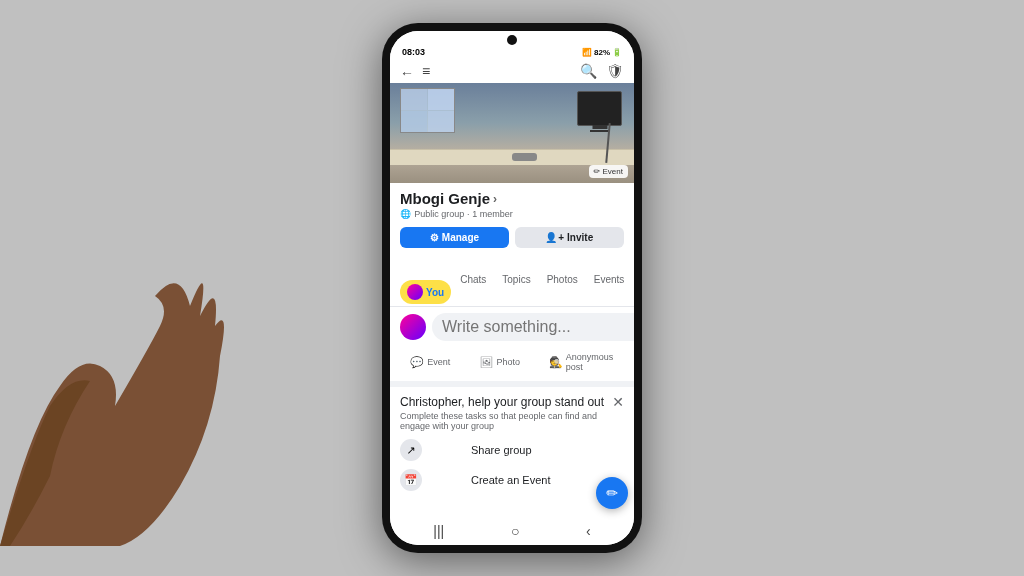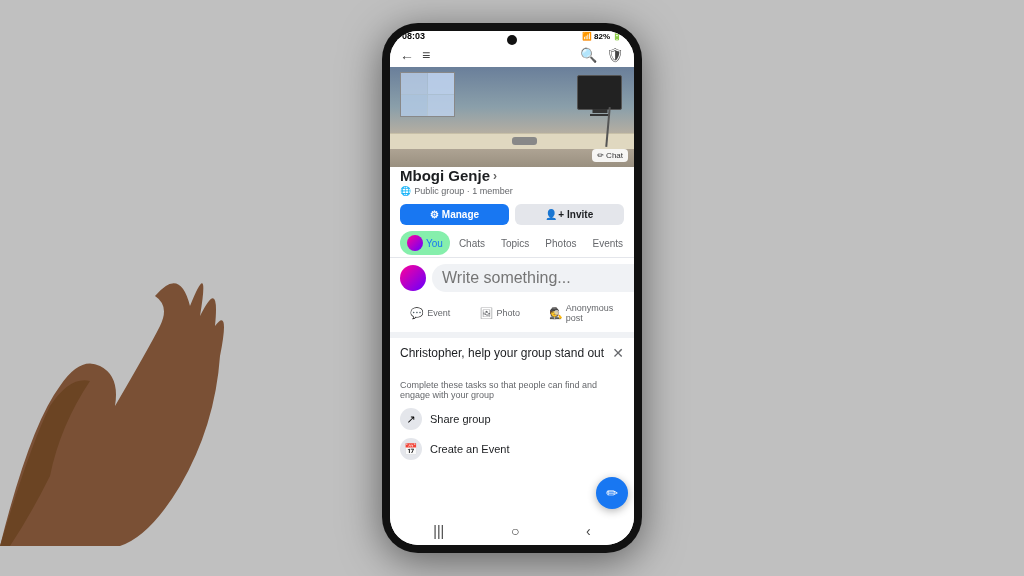--- a/index.html
+++ b/index.html
@@ -33,21 +33,21 @@
       display: flex;
       flex-direction: column;
     }
 
     
     .status-bar {
       background: #fff;
       display: flex;
       justify-content: space-between;
       align-items: center;
-      padding: 0 12px 2px;
+      padding: 16px 12px 2px;
       font-size: 9px;
       font-weight: 600;
       flex-shrink: 0;
     }
     .status-time { font-size: 9px; font-weight: 700; }
     .status-icons { display: flex; align-items: center; gap: 2px; font-size: 8px; }
     .camera-notch {
       width: 10px;
       height: 10px;
       background: #111;
@@ -97,21 +97,21 @@
       font-size: 8px;
       color: #333;
       display: flex;
       align-items: center;
       gap: 2px;
       cursor: pointer;
     }
 
     
     .group-info {
-      padding: 0 10px 4px;
+      padding: 7px 10px 4px;
       flex-shrink: 0;
     }
     .group-name {
       font-size: 15px;
       font-weight: 700;
       color: #1c1e21;
       display: flex;
       align-items: center;
       gap: 3px;
     }
@@ -179,23 +179,24 @@
       gap: 3px;
       padding: 4px 7px;
       font-size: 10px;
       color: #65676b;
       cursor: pointer;
       border-radius: 20px;
       white-space: nowrap;
       font-weight: 500;
     }
     .tab-item.active {
-      background: #86efac;
+      background: #fde047;
       color: #1877f2;
-      font-weight: 400;
+      font-weight: 700;
+      margin-top: 26px;
     }
     .tab-avatar {
       width: 16px;
       height: 16px;
       border-radius: 50%;
       background: linear-gradient(135deg, #f09, #60f);
       display: inline-block;
     }
 
     
@@ -252,21 +253,21 @@
     }
     .help-title {
       font-size: 12px;
       font-weight: 400;
       color: #1c1e21;
       padding-right: 16px;
     }
     .help-desc {
       font-size: 9px;
       color: #65676b;
-      margin-top: 20px;
+      margin-top: 2px;
     }
     .close-btn {
       position: absolute;
       top: 8px;
       right: 10px;
       font-size: 14px;
       color: #65676b;
       cursor: pointer;
       line-height: 1;
     }
@@ -284,20 +285,21 @@
       display: flex;
       align-items: center;
       justify-content: center;
       font-size: 11px;
       flex-shrink: 0;
     }
     .help-item-label {
       font-size: 11px;
       font-weight: 500;
       color: #1c1e21;
+      margin-left: 41px;
     }
 
     
     .fab {
       position: absolute;
       bottom: 50px;
       right: 16px;
       width: 32px;
       height: 32px;
       background: #1877f2;
@@ -378,21 +380,21 @@
             <div style="position:absolute;bottom:-7px;left:50%;transform:translateX(-50%);width:20px;height:2px;background:#333;"></div>
           </div>
 
           <div style="position:absolute;bottom:18px;left:0;right:0;height:16px;background:#e0d8c0;border-top:1px solid #c8c0a8;"></div>
 
           <div style="position:absolute;bottom:22px;left:50%;width:25px;height:8px;background:#888;border-radius:3px;"></div>
 
           <div style="position:absolute;top:40px;right:25px;width:2px;height:40px;background:#555;transform:rotate(5deg);"></div>
         </div>
         <div class="edit-btn">
-          <span>✏ Chat</span>
+          <span>✏ Event</span>
         </div>
       </div>
 
       <div class="group-info">
         <div class="group-name">
           <span>Mbogi Genje</span>
           <span class="group-chevron">›</span>
         </div>
         <div class="group-meta">
           <span>🌐</span>

